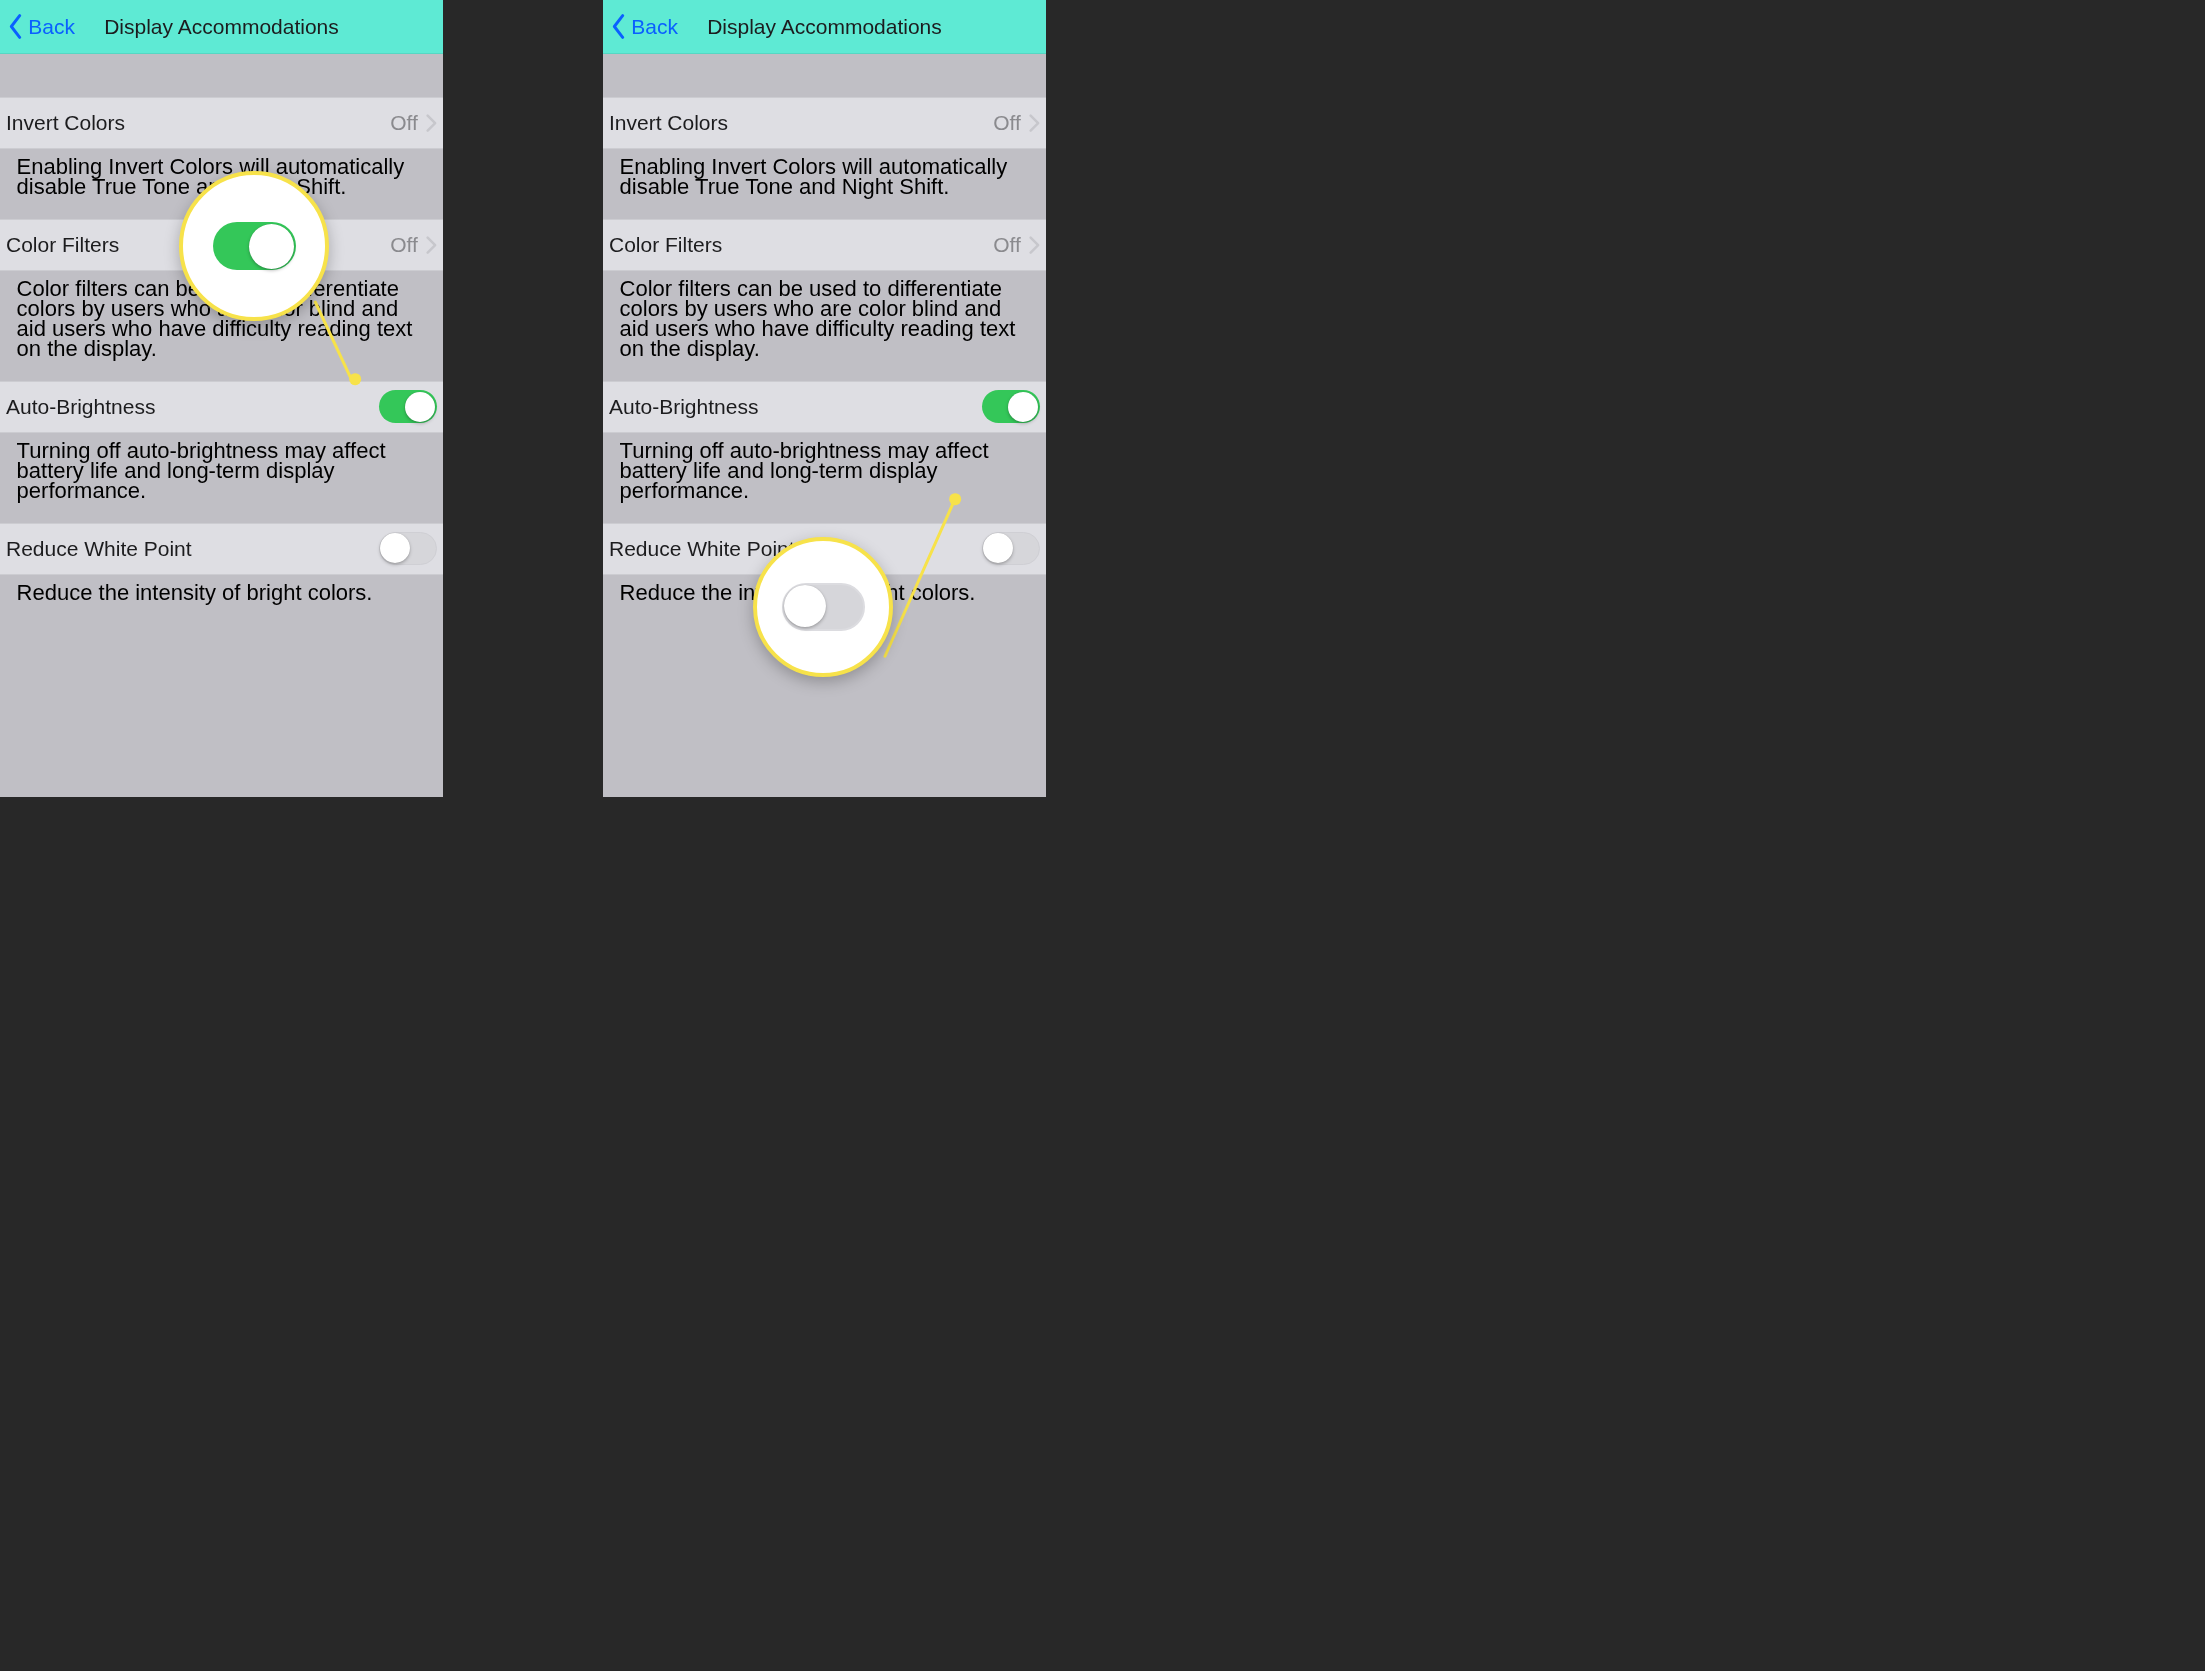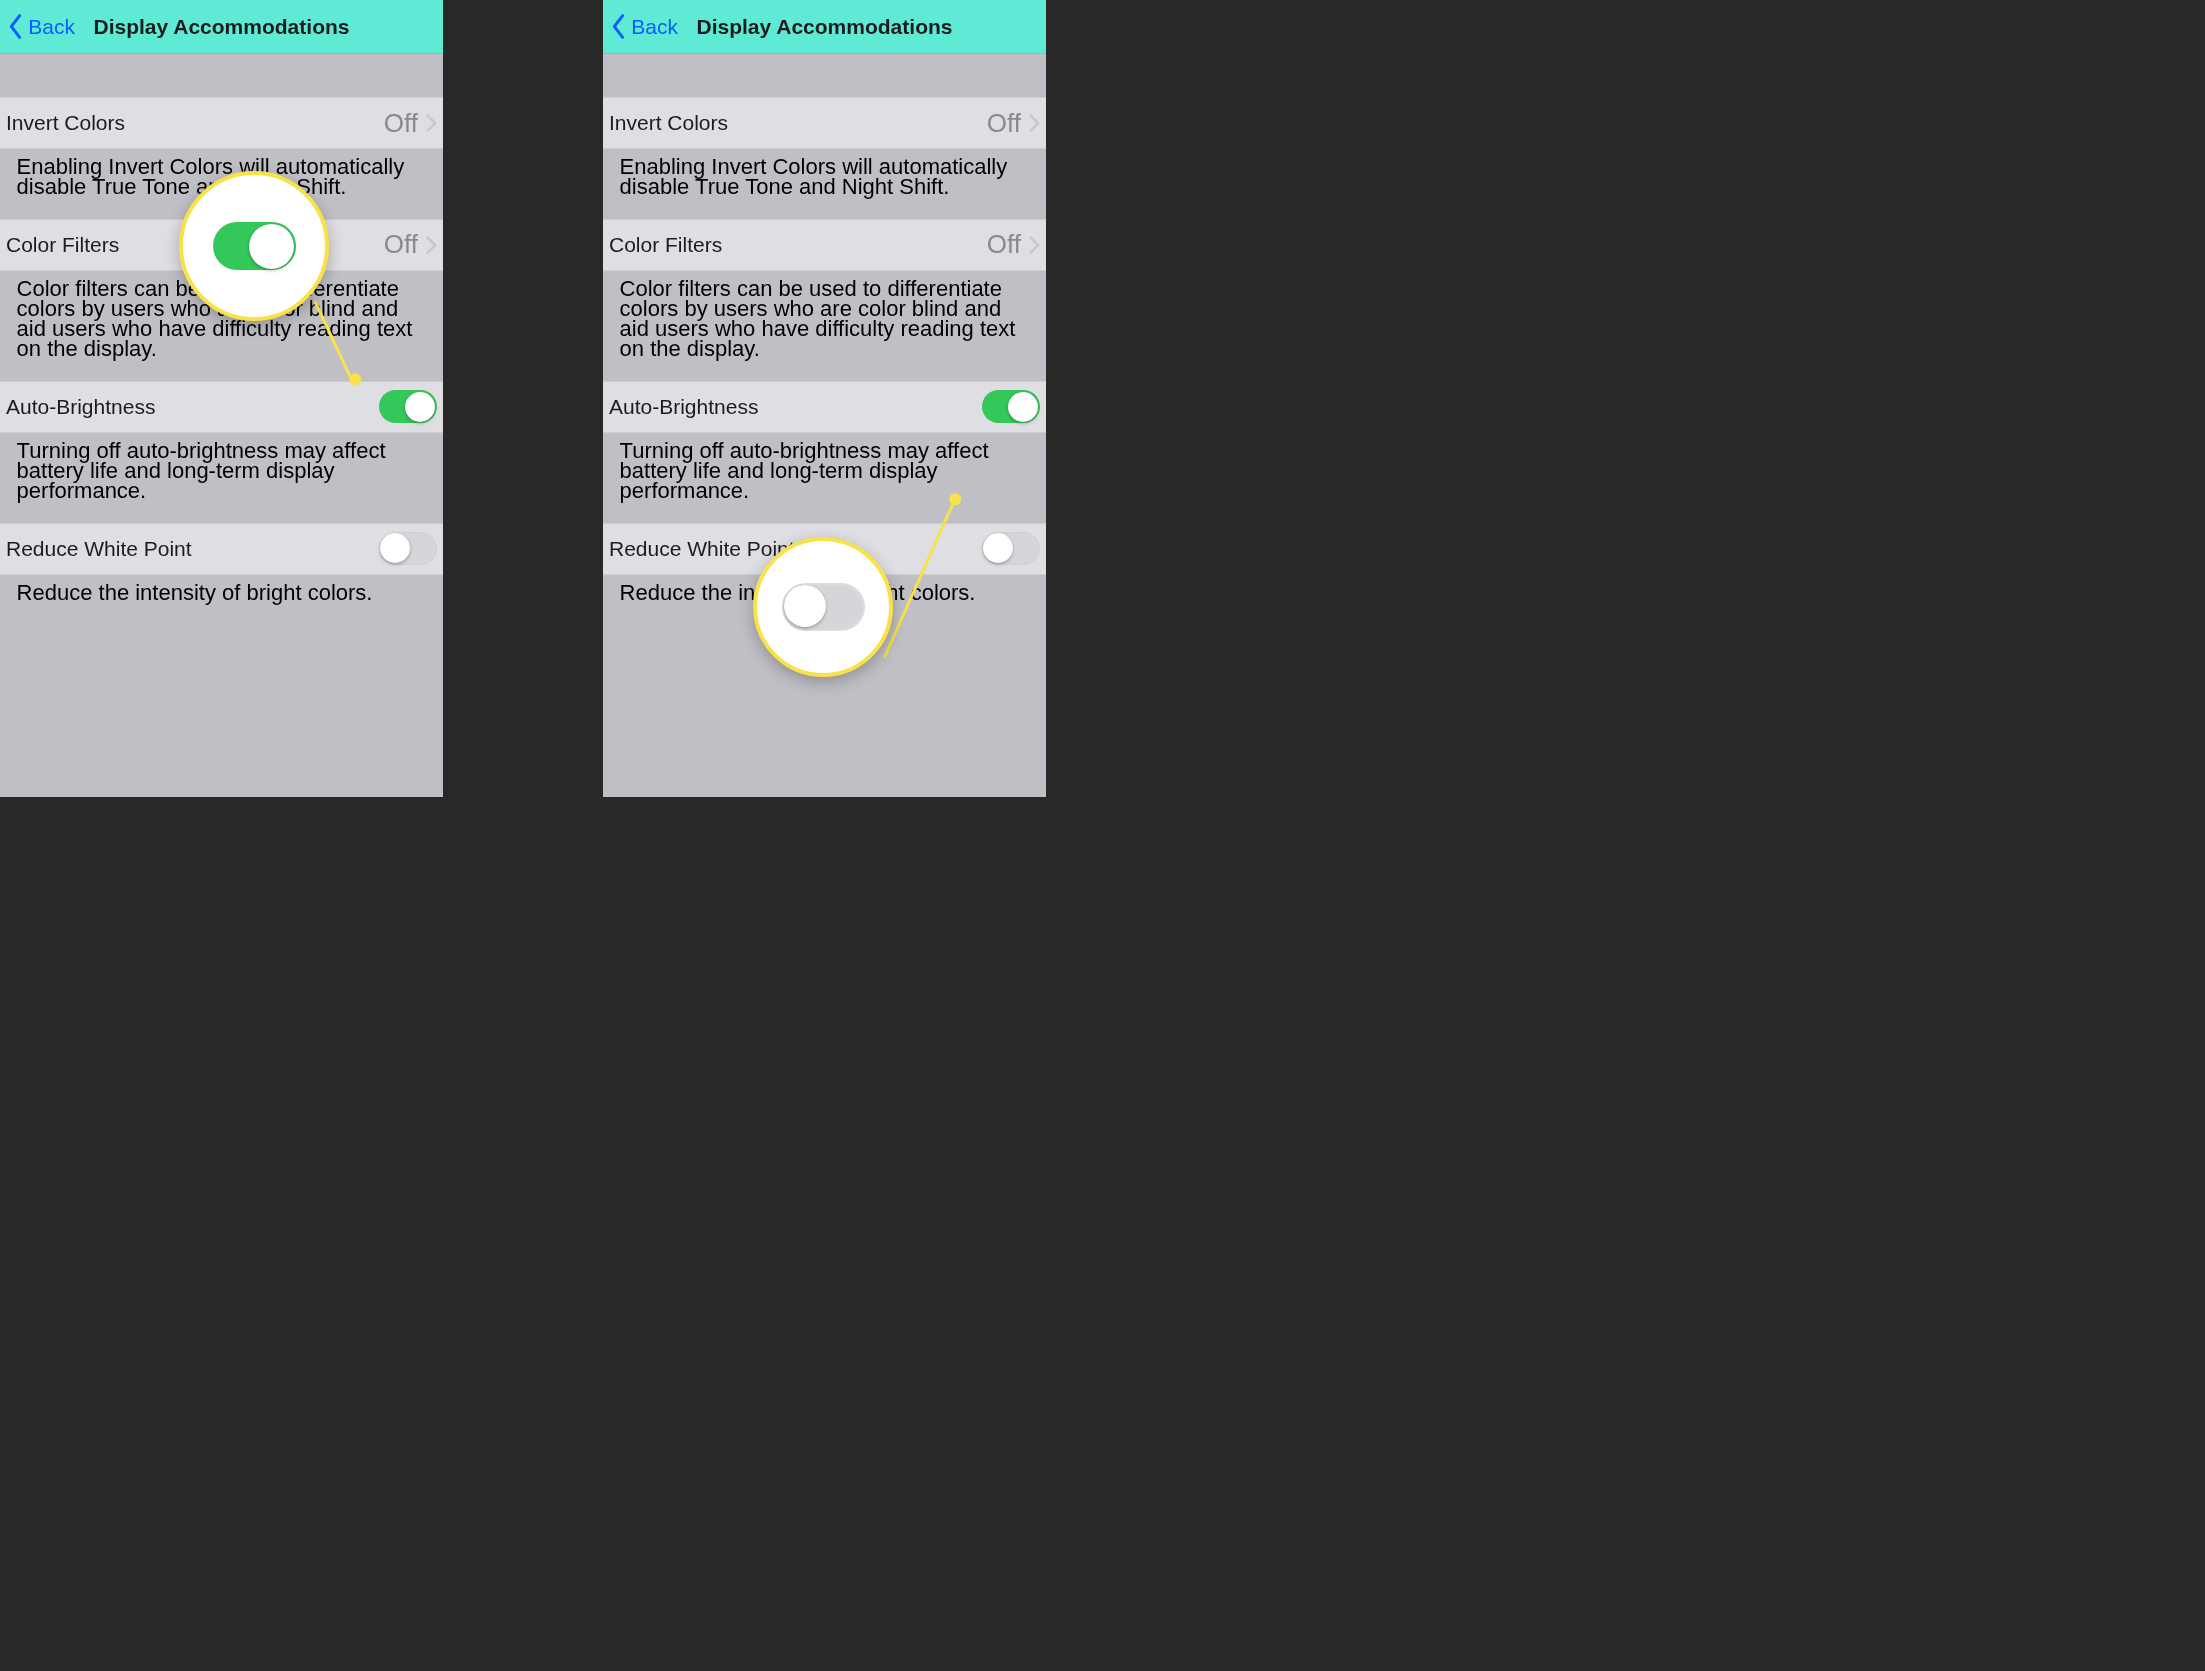--- a/index.html
+++ b/index.html
@@ -34,38 +34,38 @@
     position:absolute;
     left:8.3px;top:0;height:53px;
     display:flex;align-items:center;
     color:#0a60ff;
     font-size:21px;
   }
   .back svg{width:15px;height:25px;margin-right:5px;}
   .nav-title{
     position:absolute;left:0;right:0;top:0;height:53px;
     display:flex;align-items:center;justify-content:center;
-    font-size:21px;font-weight:700;color:#1c1c1e;
+    font-size:21px;font-weight:400;color:#1c1c1e;
     pointer-events:none;
     border-radius:13px;
   }
 
   
   .row{
     background:#dedee3;   
     min-height:50px;
     display:flex;align-items:center;justify-content:space-between;
     padding:0 6px;
     border-top:0.8px solid rgba(0,0,0,.08);
     border-bottom:0.8px solid rgba(0,0,0,.08);
     font-size:21px;color:#1c1c1e;
   }
   .row .left-part{display:flex;align-items:center;}
   .row .right-part{display:flex;align-items:center;color:#8a8a8e;}
-  .row .value{font-size:26px;color:#8a8a8e;margin-right:8.3px;}
+  .row .value{font-size:21px;color:#8a8a8e;margin-right:8.3px;}
   .row svg.chev{width:10.8px;height:18.3px;}
 
   .footer{
     padding:8.3px 16.6px 21.6px 16.6px;
     font-size:22px;line-height:20px;
     color:#000000;
   }
 
   .spacer{height:43px;}
 

